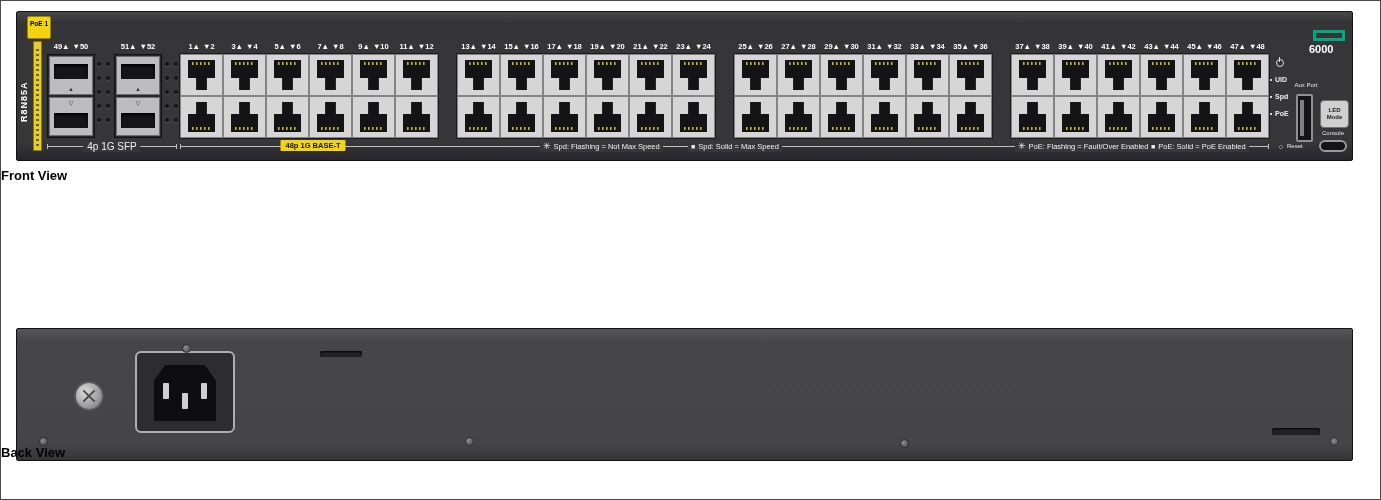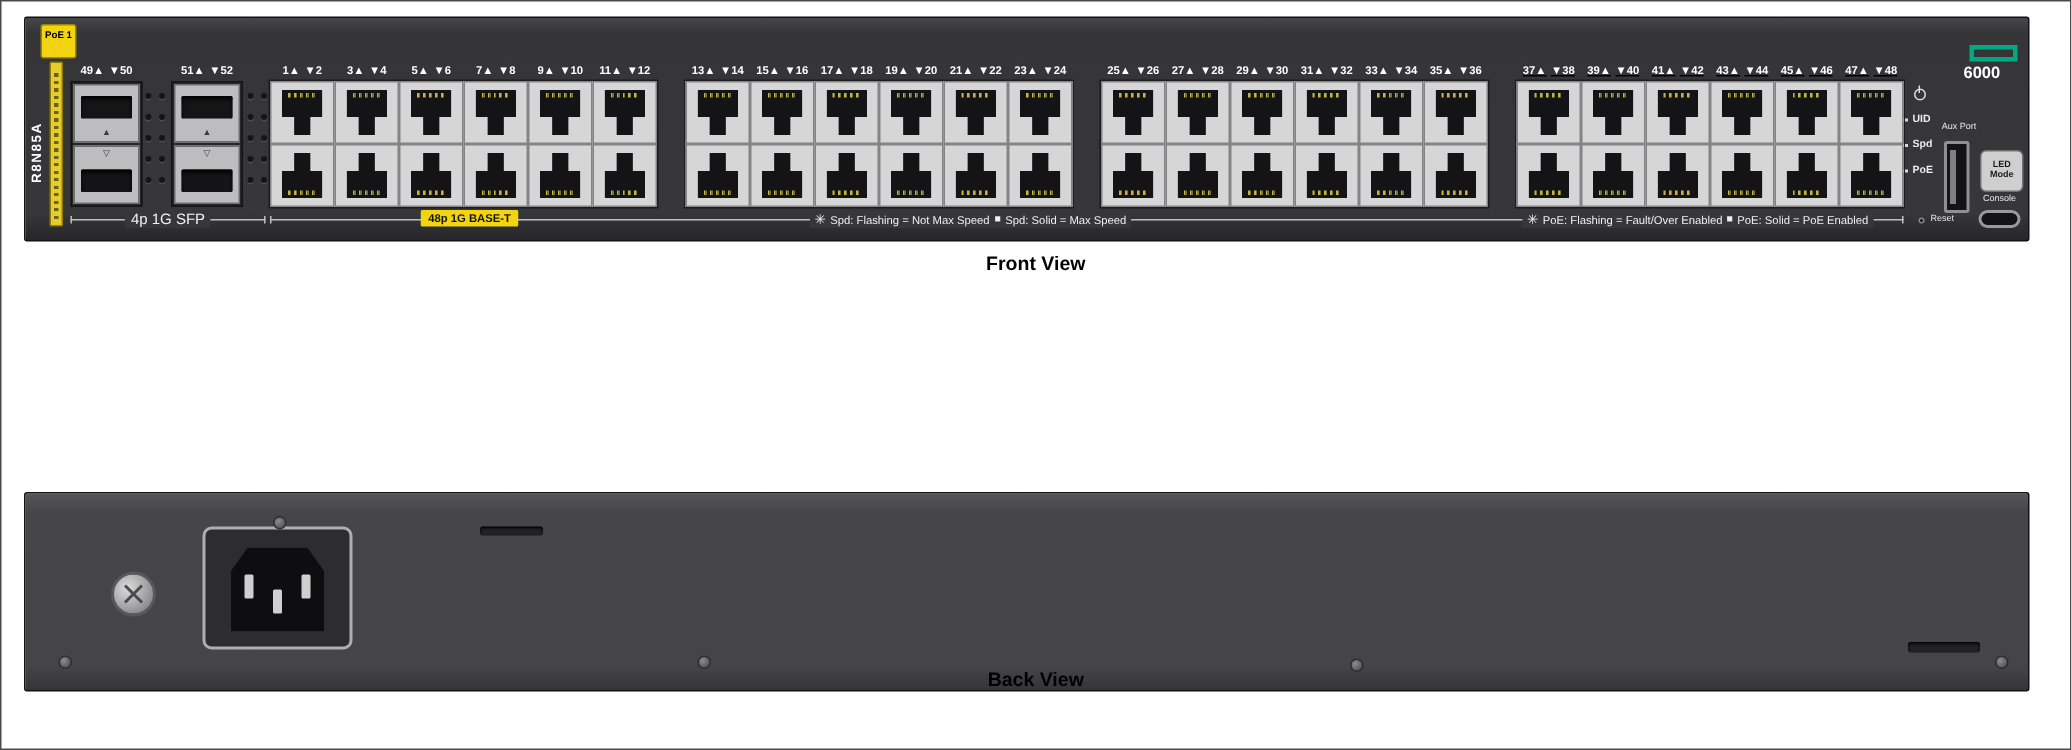--- a/index.html
+++ b/index.html
@@ -6,21 +6,21 @@
   html,body{background:#fff}
   body{font-family:"Liberation Sans",sans-serif}
   .canvas{position:relative;width:1381px;height:500px;background:#fff;border:1px solid #4a4a4a;overflow:hidden}
 
   
   .chassis{position:absolute;border:1px solid #121214;border-radius:2px}
   .front{left:15px;top:10px;width:1337px;height:150px;
     background:linear-gradient(#47474a,#353538 7%,#37373a 88%,#26262a)}
   .backp{left:15px;top:327px;width:1337px;height:133px;
     background:linear-gradient(#565659,#464649 10%,#454548 88%,#353538)}
-  .caption{position:absolute;left:0;width:100%;text-align:center;font-weight:bold;font-size:13px;color:#000}
+  .caption{position:absolute;left:0;width:100%;text-align:left;font-weight:bold;font-size:13px;color:#000}
   #cap-front{top:167px}
   #cap-back{top:444px}
 
   
   .poe-badge{position:absolute;left:10px;top:4px;width:24px;height:23px;background:#f2d410;border:1px solid #9c8600;
     border-radius:2px;color:#000;font-size:6.5px;font-weight:bold;text-align:center;line-height:9px;padding-top:2px}
   .model-vert{position:absolute;left:2px;top:42px;width:13px;height:96px;color:#fff;font-size:9px;font-weight:bold;
     writing-mode:vertical-rl;transform:rotate(180deg);text-align:center;letter-spacing:1px}
   .rating-strip{position:absolute;left:16px;top:29px;width:9px;height:110px;background:#e6cd2d;border-radius:1px;border:1px solid #8f7d00}
   .rating-strip::after{content:"";position:absolute;left:2px;right:2px;top:4px;bottom:4px;
@@ -474,21 +474,21 @@
               <div class="pins"></div>
             </div>
           </div>
           <div class="port">
             <div class="jack b">
               <div class="pins"></div>
             </div>
           </div>
         </div>
       </div>
-      <div class="port-group" style="left: 994px; text-decoration: underline;">
+      <div class="port-group" style="left: 994px;">
         <div class="plabels">
           <div class="plcol">
             <div class="pl">37▲</div>
             <div class="pl">▼38</div>
           </div>
           <div class="plcol">
             <div class="pl">39▲</div>
             <div class="pl">▼40</div>
           </div>
           <div class="plcol">
@@ -568,21 +568,21 @@
             <div class="jack b">
               <div class="pins"></div>
             </div>
           </div>
         </div>
       </div>
       <div class="legend-item" style="left: 523px;">
         <div class="legend-icon flash">✳</div>
         <div class="legend-text">Spd: Flashing = Not Max Speed</div>
       </div>
-      <div class="legend-item" style="left: 643px;">
+      <div class="legend-item" style="left: 671px;">
         <div class="legend-icon solid">■</div>
         <div class="legend-text">Spd: Solid = Max Speed</div>
       </div>
       <div class="legend-item" style="left: 998px;">
         <div class="legend-icon flash">✳</div>
         <div class="legend-text">PoE: Flashing = Fault/Over Enabled</div>
       </div>
       <div class="legend-item" style="left: 1131px;">
         <div class="legend-icon solid">■</div>
         <div class="legend-text">PoE: Solid = PoE Enabled</div>

